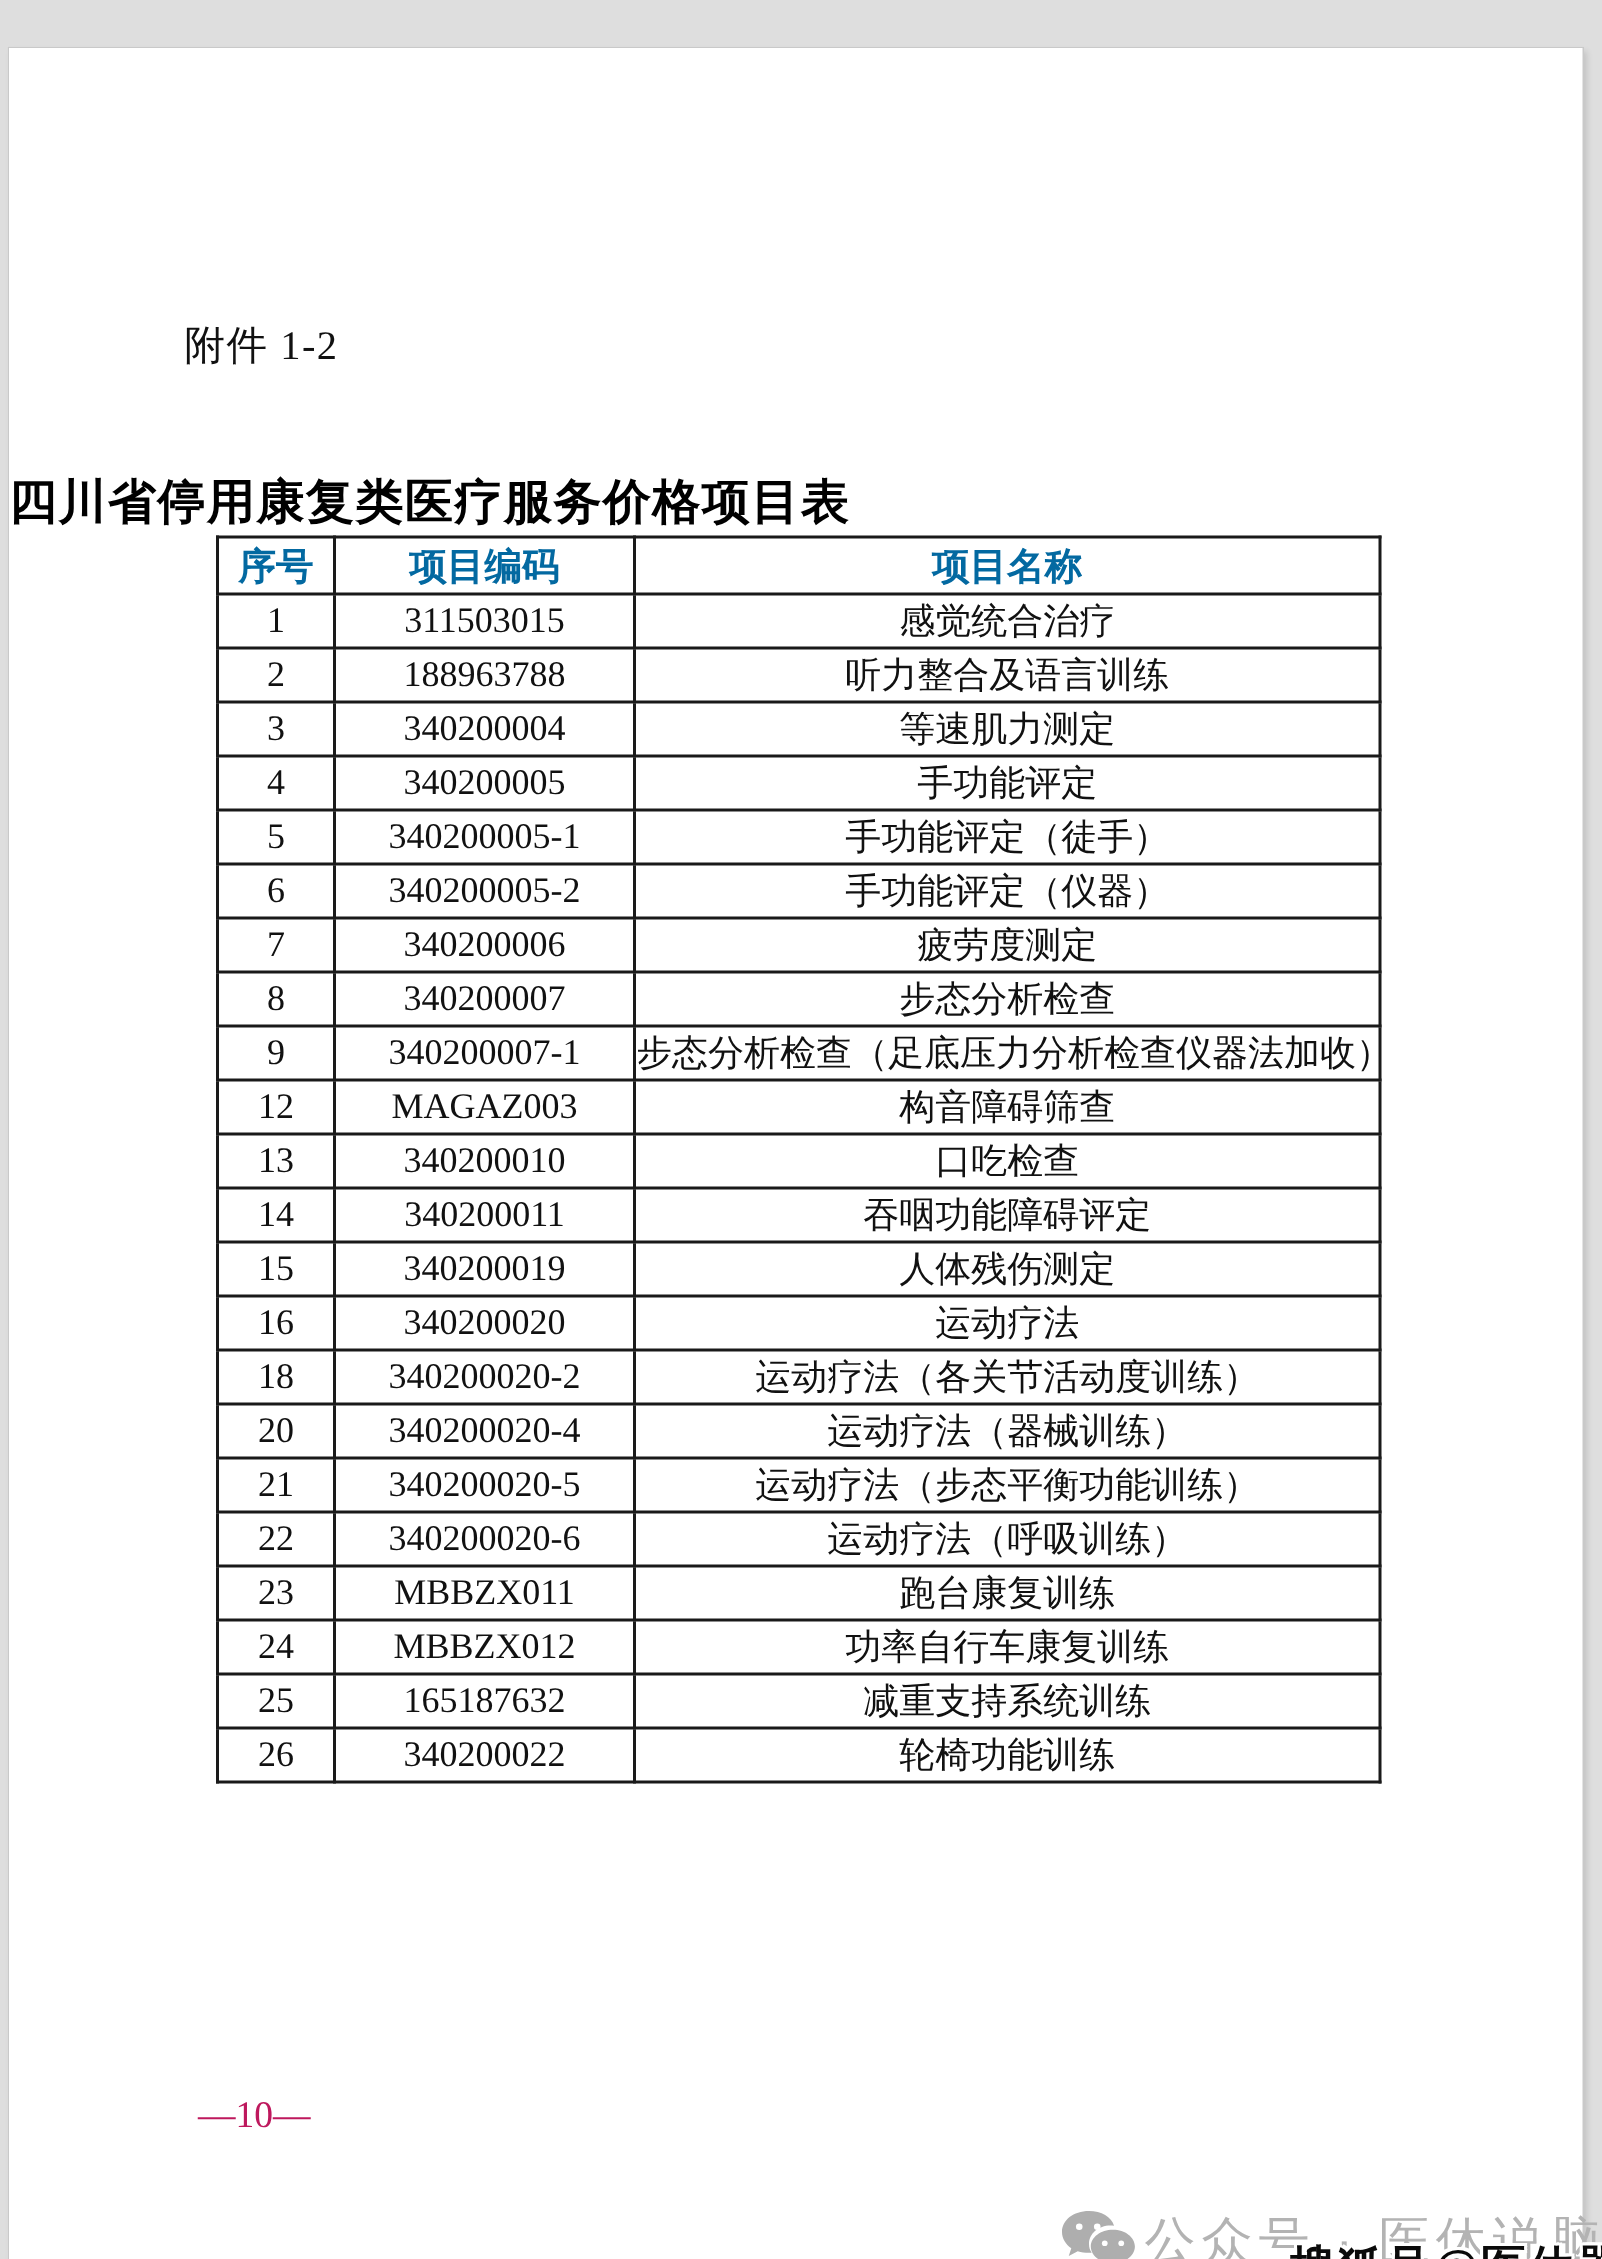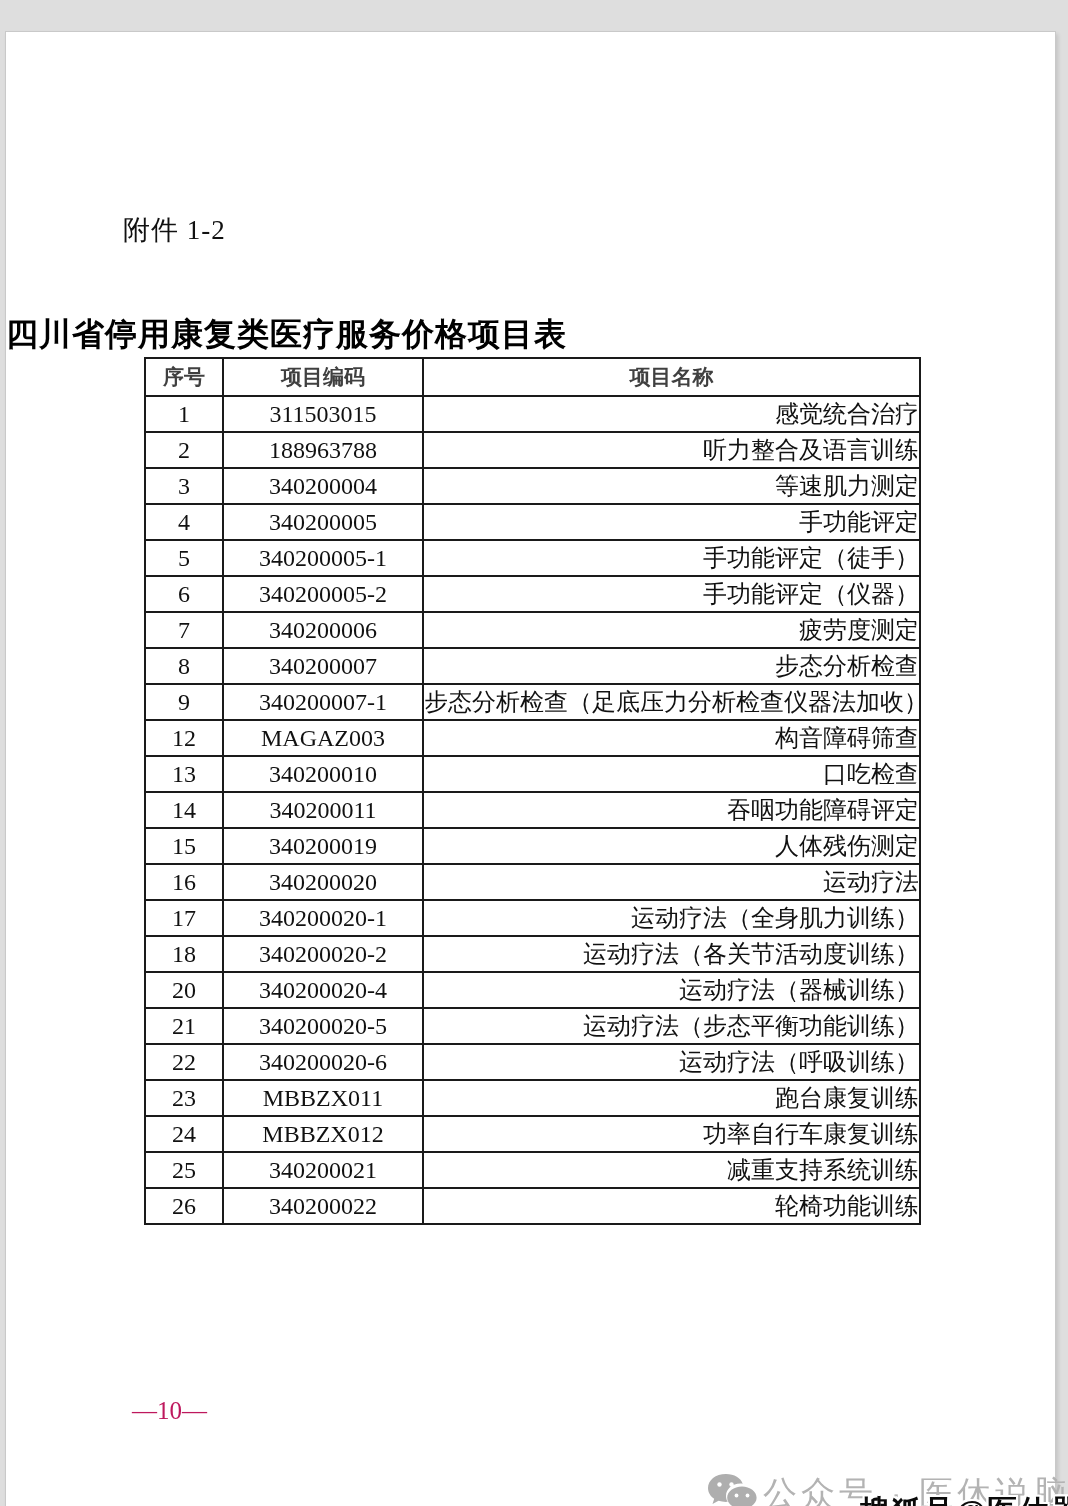--- a/index.html
+++ b/index.html
@@ -61,37 +61,37 @@
   table.price-table th,
   table.price-table td {
     border: 2px solid #1a1a1a;
     padding: 0;
     box-sizing: border-box;
     overflow: hidden;
     white-space: nowrap;
   }
   table.price-table th {
     height: 38px;
-    font-size: 21px;
+    font-size: 25px;
     font-weight: bold;
     text-align: center;
-    color: #404040;
+    color: #0369a1;
     font-family: Liberation Mono, monospace;
   }
   table.price-table td {
     height: 36px;
     font-size: 24px;
     color: #111;
     font-family: "Liberation Serif", "DejaVu Serif", serif;
   }
   col.c-no   { width: 78px; }
   col.c-code { width: 200px; }
   col.c-name { width: 497px; }
   td.c-no, td.c-code { text-align: center; }
-  td.c-name { text-align: right; padding-left: 12px; border-radius: 16px; }
+  td.c-name { text-align: center; padding-left: 12px; border-radius: 16px; }
   .page-number {
     position: absolute;
     left: 126px;
     top: 1365px;
     font-size: 25px;
     color: #be185d;
   }
   .footer-watermark {
     position: absolute;
     left: 0;
@@ -224,25 +224,20 @@
             <td class="c-no">15</td>
             <td class="c-code">340200019</td>
             <td class="c-name">人体残伤测定</td>
           </tr>
           <tr>
             <td class="c-no">16</td>
             <td class="c-code">340200020</td>
             <td class="c-name">运动疗法</td>
           </tr>
           <tr>
-            <td class="c-no">17</td>
-            <td class="c-code">340200020-1</td>
-            <td class="c-name">运动疗法（全身肌力训练）</td>
-          </tr>
-          <tr>
             <td class="c-no">18</td>
             <td class="c-code">340200020-2</td>
             <td class="c-name">运动疗法（各关节活动度训练）</td>
           </tr>
           <tr>
             <td class="c-no">20</td>
             <td class="c-code">340200020-4</td>
             <td class="c-name">运动疗法（器械训练）</td>
           </tr>
           <tr>
@@ -260,21 +255,21 @@
             <td class="c-code">MBBZX011</td>
             <td class="c-name">跑台康复训练</td>
           </tr>
           <tr>
             <td class="c-no">24</td>
             <td class="c-code">MBBZX012</td>
             <td class="c-name">功率自行车康复训练</td>
           </tr>
           <tr>
             <td class="c-no">25</td>
-            <td class="c-code">340200021</td>
+            <td class="c-code">165187632</td>
             <td class="c-name">减重支持系统训练</td>
           </tr>
           <tr>
             <td class="c-no">26</td>
             <td class="c-code">340200022</td>
             <td class="c-name">轮椅功能训练</td>
           </tr>
         </tbody>
     </table>
 

